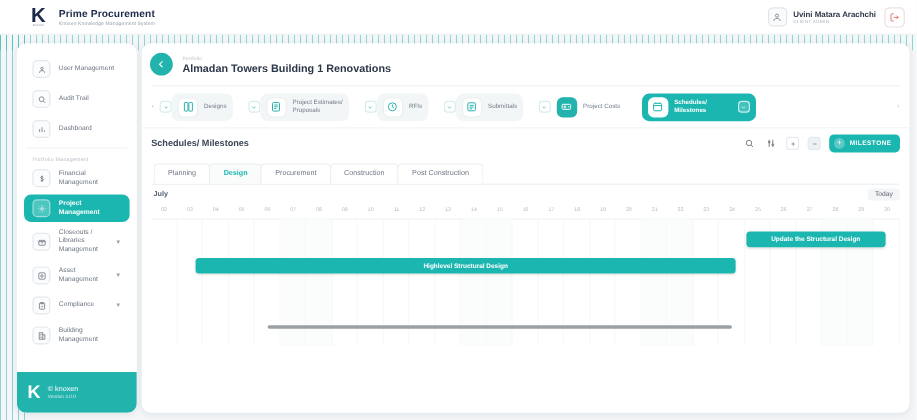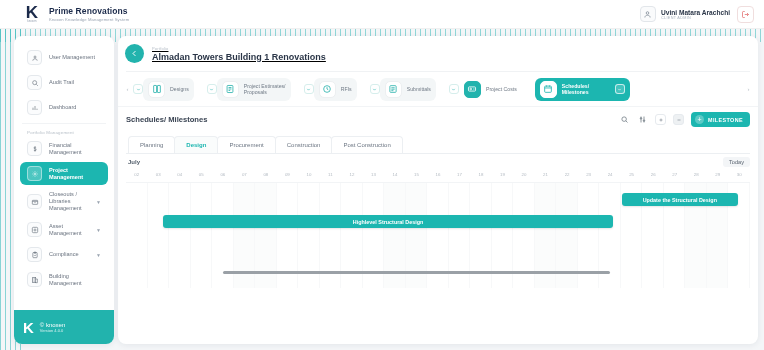--- a/index.html
+++ b/index.html
@@ -114,21 +114,21 @@
 
   
   .main {
     position: absolute; left: 118px; top: 36px;
     width: 640px; height: 308px;
     background: #ffffff; border-radius: 8px;
     box-shadow: 0 1px 6px rgba(25,40,60,0.08);
     z-index: 2; overflow: hidden;
   }
 
-  .page-head { display: flex; align-items: center; padding: 8px 16px 6px 7px; text-decoration: underline; }
+  .page-head { display: flex; align-items: center; padding: 8px 16px 6px 7px; }
   .back-btn {
     width: 19px; height: 19px; border-radius: 50%;
     background: #22b3ad; display: flex; align-items: center; justify-content: center;
     cursor: pointer; flex: 0 0 auto;
   }
   .head-text { margin-left: 8px; display: flex; flex-direction: column; }
   .head-kicker { font-size: 4px; color: #b4bcc6; letter-spacing: .2px; }
   .head-title { font-size: 9px; font-weight: 700; color: #2b3648; margin-top: 1px; }
   .head-rule { height: 1px; background: #f0f2f4; margin: 2px 8px 0 8px; }
 
@@ -245,21 +245,21 @@
   <div class="stripes-top"></div>
   <div class="stripes-left"></div>
 
   <div class="topbar">
     <div class="brand">
       <div class="brand-logo">
         <span class="brand-k">K</span>
         <span class="brand-sub-logo">knoxen</span>
       </div>
       <div class="brand-text">
-        <span class="brand-title">Prime Renovations</span>
+        <span class="brand-title">Prime Procurement</span>
         <span class="brand-subtitle">Knoxen Knowledge Management System</span>
       </div>
     </div>
 
     <div class="topbar-right">
       <div class="user-chip">
         <div class="avatar">
           <svg width="9" height="9" viewBox="0 0 24 24" fill="none" stroke="#7d8894" stroke-width="2">
             <circle cx="12" cy="8" r="3.5"></circle>
               <path d="M5 20c0-4 3.2-6 7-6s7 2 7 6"></path>

